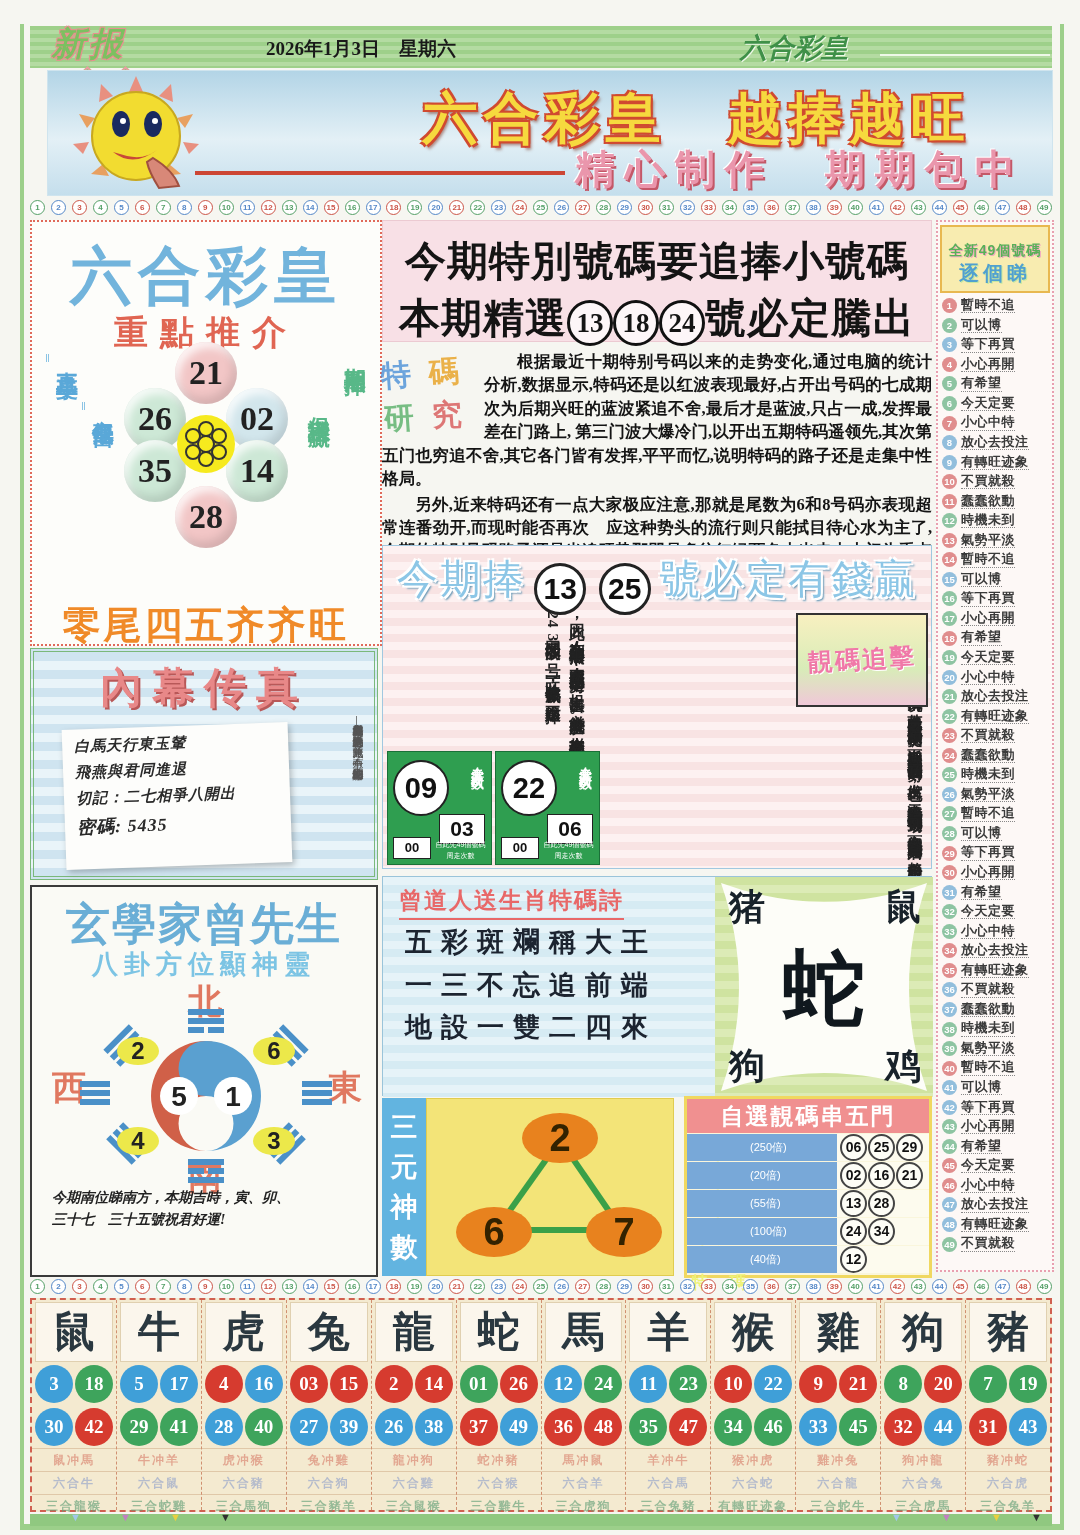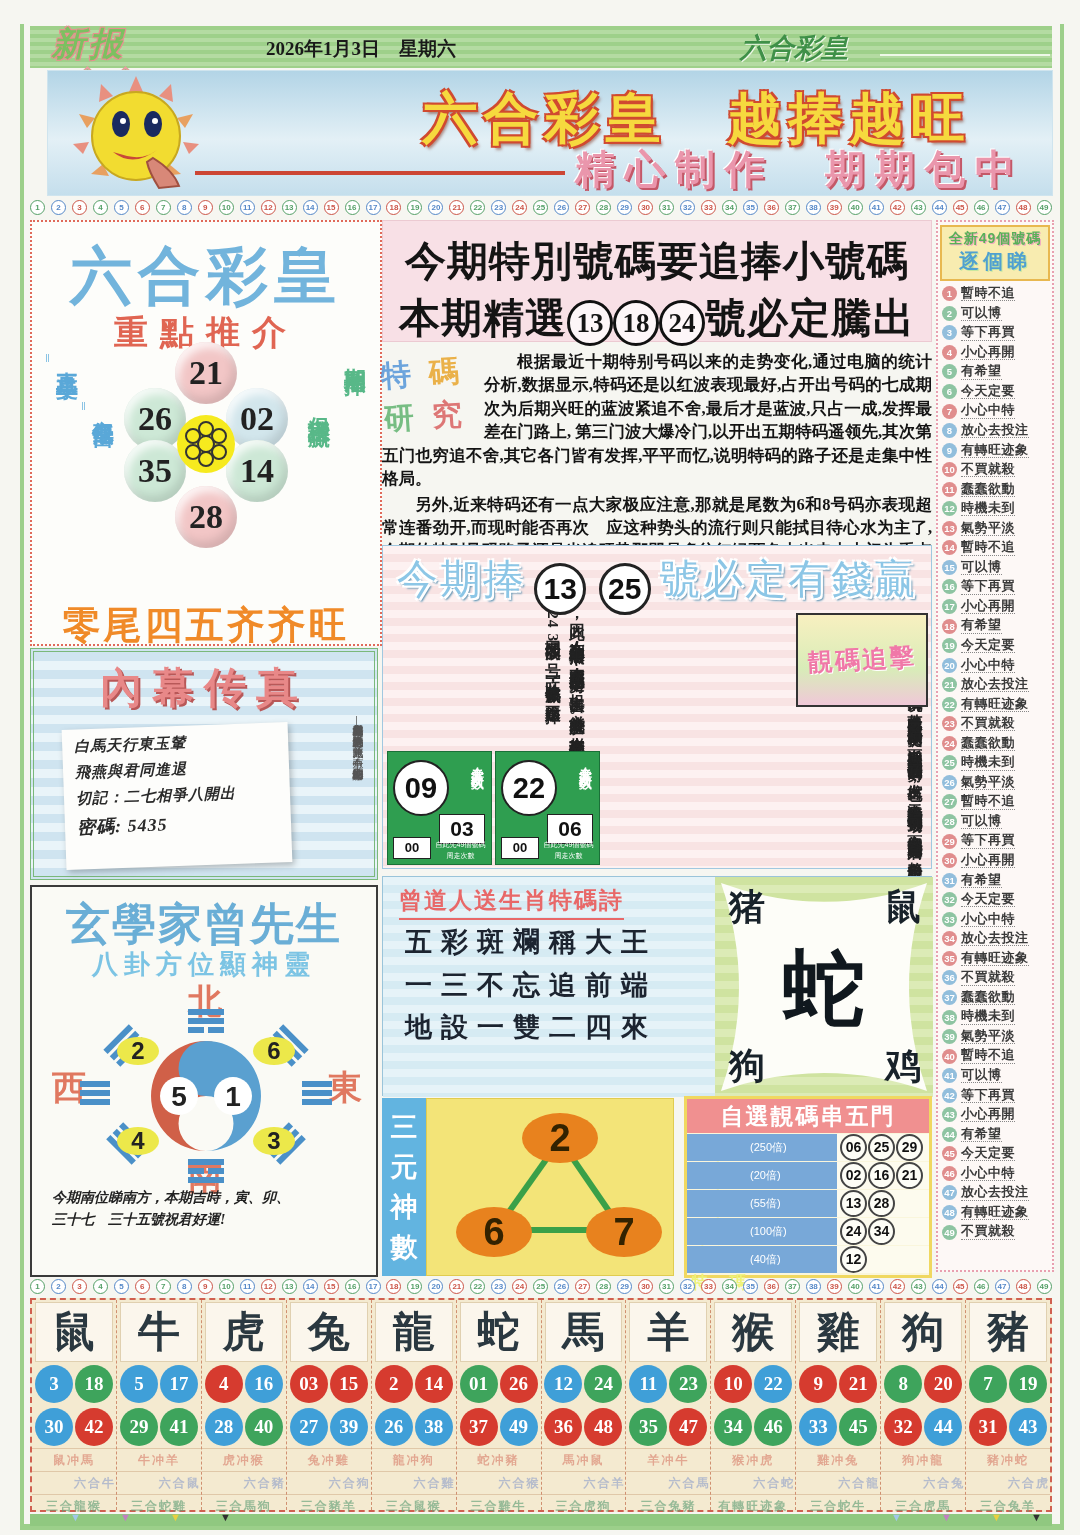--- a/index.html
+++ b/index.html
@@ -147,42 +147,42 @@
   .zxRow{display:flex;height:27px;margin-top:1px;}
   .zxLabel{width:146px;background:#78a8d8;display:flex;align-items:center;padding-left:4px;flex:none;}
   .zxLabel b{font-size:17px;color:#eef278;letter-spacing:2px;font-weight:bold;margin-top:45px;}
   .zxLabel i{font-size:11px;color:#fff;font-style:normal;margin-left:2px;}
   .zxNums{flex:1;background:#fdfbee;display:flex;align-items:center;padding-left:3px;}
   .zxNum{width:23px;height:23px;border:2px solid #444;border-radius:50%;text-align:center;line-height:23px;
      font-size:14px;font-weight:bold;color:#111;background:#fdfdf6;margin-right:1px;flex:none;}
 
   
   #rightCol{left:936px;top:220px;width:118px;height:1052px;border:2px dotted #e8a0b0;background:#fdf8f6;box-sizing:border-box;}
-  #rcHead{margin:3px 2px;background:#f8ecb0;border:2px solid #e8b850;text-align:center;padding:3px 0 4px 0;}
+  #rcHead{margin:3px 2px;background:#f8ecb0;border:2px solid #e8b850;text-align:center;padding:15px 0 4px 0;}
   #rcHead1{font-size:14px;font-weight:bold;color:#58b058;text-shadow:1px 1px 0 #f0a8c0;letter-spacing:1px;}
   #rcHead2{font-size:20px;font-weight:bold;color:#50a0d0;letter-spacing:4px;text-shadow:1px 1px 0 #c8e8a0;}
   #rcList{margin:2px 0 0 4px;}
   .rc-item{height:19.55px;display:flex;align-items:center;gap:4px;}
   .rc-num{width:15px;height:15px;border-radius:50%;color:#fff;font-size:9.5px;line-height:15px;text-align:center;flex:none;font-weight:bold;}
   .rc-txt{font-size:13px;color:#3a3a3a;font-weight:bold;border-bottom:1px dotted #888;line-height:1.1;
      font-family:"Liberation Serif",serif;letter-spacing:0.5px;}
 
   
   #zstrip{left:30px;top:1298px;width:1022px;height:214px;border:2px dashed #d06050;background:#f4ead0;
      box-sizing:border-box;display:flex;}
   .zcell{flex:1;border-right:1px dashed #d09070;position:relative;}
   .zcell:last-child{border-right:none;}
   .zanimal{margin:2px 3px 0 3px;height:58px;background:#fbf6ec;border:1px solid #e0d0b0;text-align:center;
      line-height:58px;font-size:42px;font-weight:bold;color:#2a3840;font-family:"Liberation Serif",serif;}
   .zrow{height:43px;display:flex;align-items:center;justify-content:center;gap:2px;}
   .zball{width:38px;height:38px;border-radius:50%;color:#fff;text-align:center;line-height:38px;
      font-size:19px;font-weight:bold;flex:none;font-family:"Liberation Serif",serif;}
   .zt{height:22px;line-height:22px;text-align:center;font-size:12px;font-weight:bold;letter-spacing:2px;
      border-top:1px solid #e0c8a8;}
-  .zt1{color:rgba(216,130,110,.65);} .zt2{color:rgba(130,150,200,.55);text-align:right;} .zt3{color:rgba(100,160,120,.65);}
+  .zt1{color:rgba(216,130,110,.65);} .zt2{color:rgba(130,150,200,.55);} .zt3{color:rgba(100,160,120,.65);}
 
   #bottombar{left:30px;top:1514px;width:1022px;height:12px;background:#90c880;}
   .tri{font-size:11px;position:absolute;top:-3px;}
 </style>
 </head>
 <body>
 
 <div id="page">
   <div class="abs" id="frame"></div>
 

